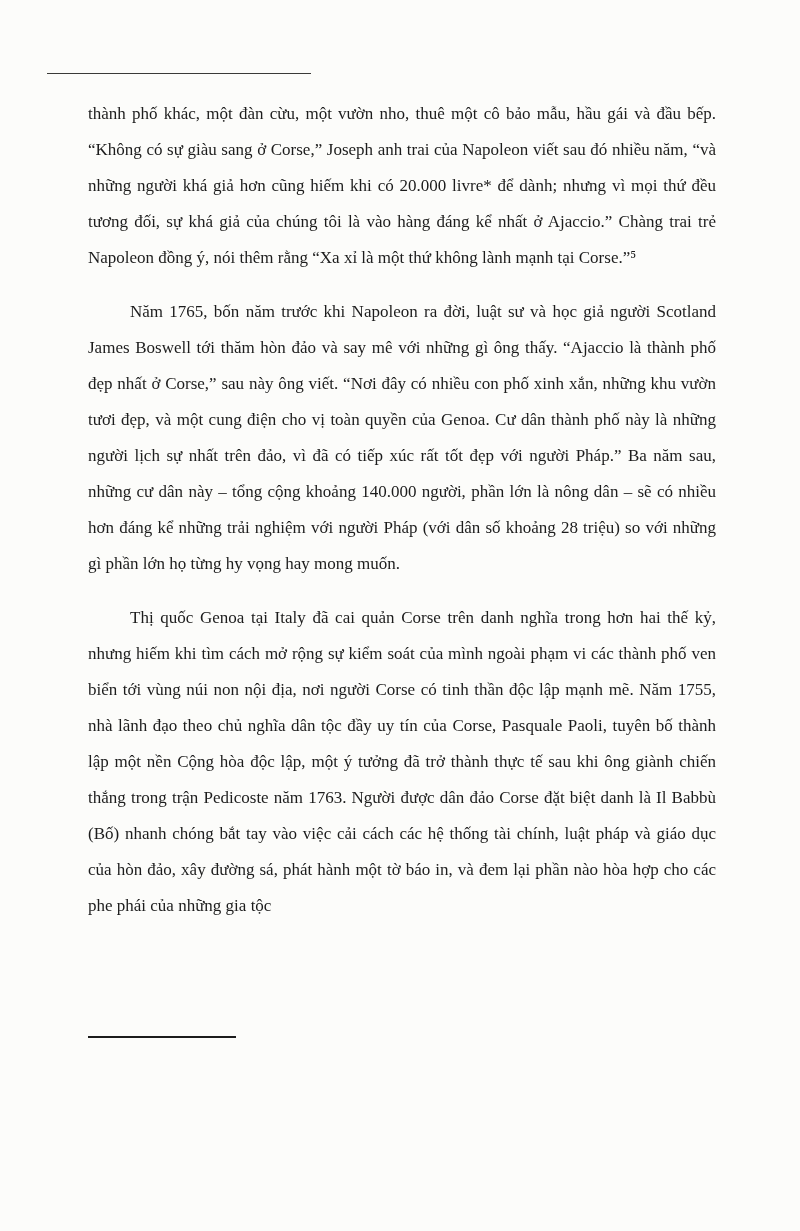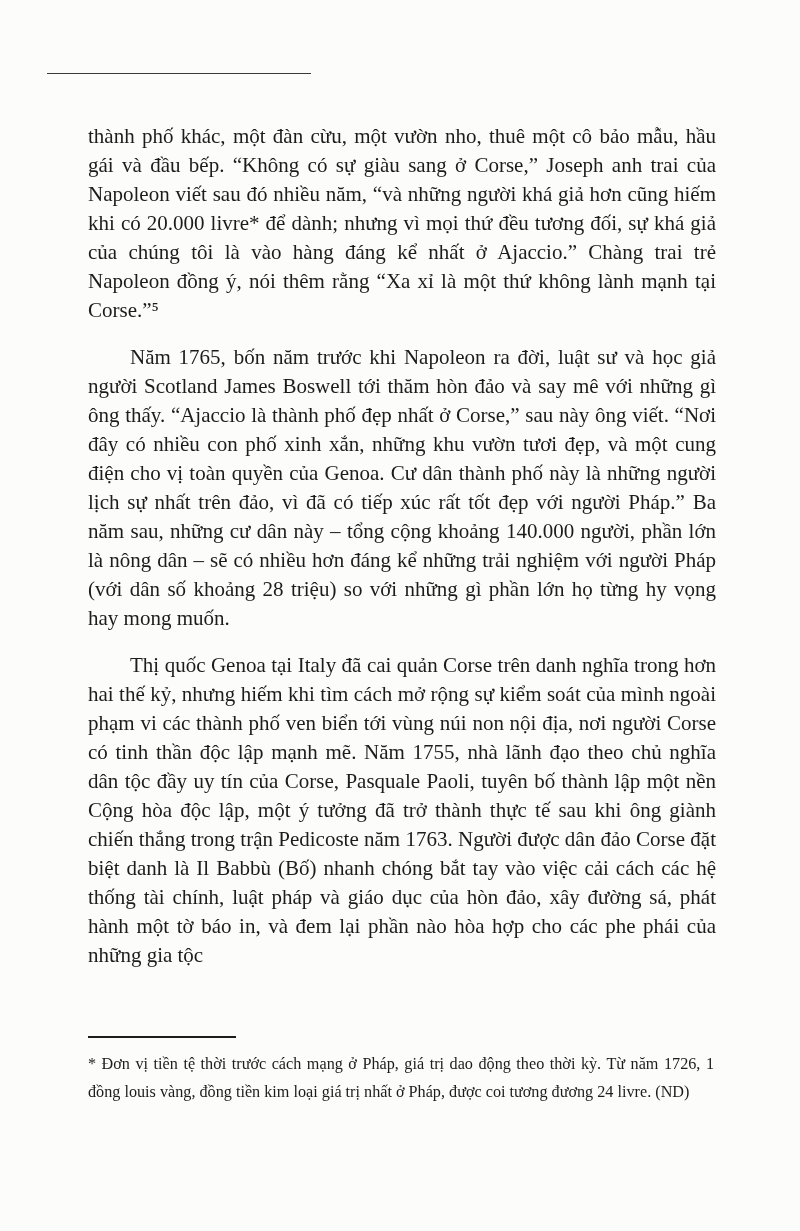--- a/index.html
+++ b/index.html
@@ -31,23 +31,23 @@
     font-variant: small-caps;
     letter-spacing: 0.5px;
   }
   .header-rule {
     margin: 7px 0 0 -41px;
     width: 264px;
     height: 0;
     border-top: 1.6px solid #3a3a38;
   }
   .body-text {
-    margin-top: 48px;
-    font-size: 21px;
-    line-height: 29px;
+    margin-top: 22px;
+    font-size: 17px;
+    line-height: 36px;
     text-align: justify;
   }
   .body-text p {
     margin: 0 0 18px 0;
   }
   .body-text p.indented {
     text-indent: 42px;
   }
   .footnote-block {
     position: absolute;
@@ -75,16 +75,15 @@
   <div class="header-rule"></div>
 
   <div class="body-text">
     <p>thành phố khác, một đàn cừu, một vườn nho, thuê một cô bảo mẫu, hầu gái và đầu bếp. “Không có sự giàu sang ở Corse,” Joseph anh trai của Napoleon viết sau đó nhiều năm, “và những người khá giả hơn cũng hiếm khi có 20.000 livre* để dành; nhưng vì mọi thứ đều tương đối, sự khá giả của chúng tôi là vào hàng đáng kể nhất ở Ajaccio.” Chàng trai trẻ Napoleon đồng ý, nói thêm rằng “Xa xỉ là một thứ không lành mạnh tại Corse.”⁵</p>
     <p class="indented">Năm 1765, bốn năm trước khi Napoleon ra đời, luật sư và học giả người Scotland James Boswell tới thăm hòn đảo và say mê với những gì ông thấy. “Ajaccio là thành phố đẹp nhất ở Corse,” sau này ông viết. “Nơi đây có nhiều con phố xinh xắn, những khu vườn tươi đẹp, và một cung điện cho vị toàn quyền của Genoa. Cư dân thành phố này là những người lịch sự nhất trên đảo, vì đã có tiếp xúc rất tốt đẹp với người Pháp.” Ba năm sau, những cư dân này – tổng cộng khoảng 140.000 người, phần lớn là nông dân – sẽ có nhiều hơn đáng kể những trải nghiệm với người Pháp (với dân số khoảng 28 triệu) so với những gì phần lớn họ từng hy vọng hay mong muốn.</p>
     <p class="indented">Thị quốc Genoa tại Italy đã cai quản Corse trên danh nghĩa trong hơn hai thế kỷ, nhưng hiếm khi tìm cách mở rộng sự kiểm soát của mình ngoài phạm vi các thành phố ven biển tới vùng núi non nội địa, nơi người Corse có tinh thần độc lập mạnh mẽ. Năm 1755, nhà lãnh đạo theo chủ nghĩa dân tộc đầy uy tín của Corse, Pasquale Paoli, tuyên bố thành lập một nền Cộng hòa độc lập, một ý tưởng đã trở thành thực tế sau khi ông giành chiến thắng trong trận Pedicoste năm 1763. Người được dân đảo Corse đặt biệt danh là Il Babbù (Bố) nhanh chóng bắt tay vào việc cải cách các hệ thống tài chính, luật pháp và giáo dục của hòn đảo, xây đường sá, phát hành một tờ báo in, và đem lại phần nào hòa hợp cho các phe phái của những gia tộc</p>
   </div>
 
   <div class="footnote-block">
     <div class="footnote-rule"></div>
-    <div class="footnote-text">* Đơn vị tiền tệ thời trước cách mạng ở Pháp, giá trị dao động theo thời kỳ. Từ năm 1726, 1 đồng louis vàng, đồng tiền kim loại giá trị nhất ở Pháp, được coi tương đương 24 livre. (ND)</div>
   </div>
 
 </div>
 
 </body></html>

